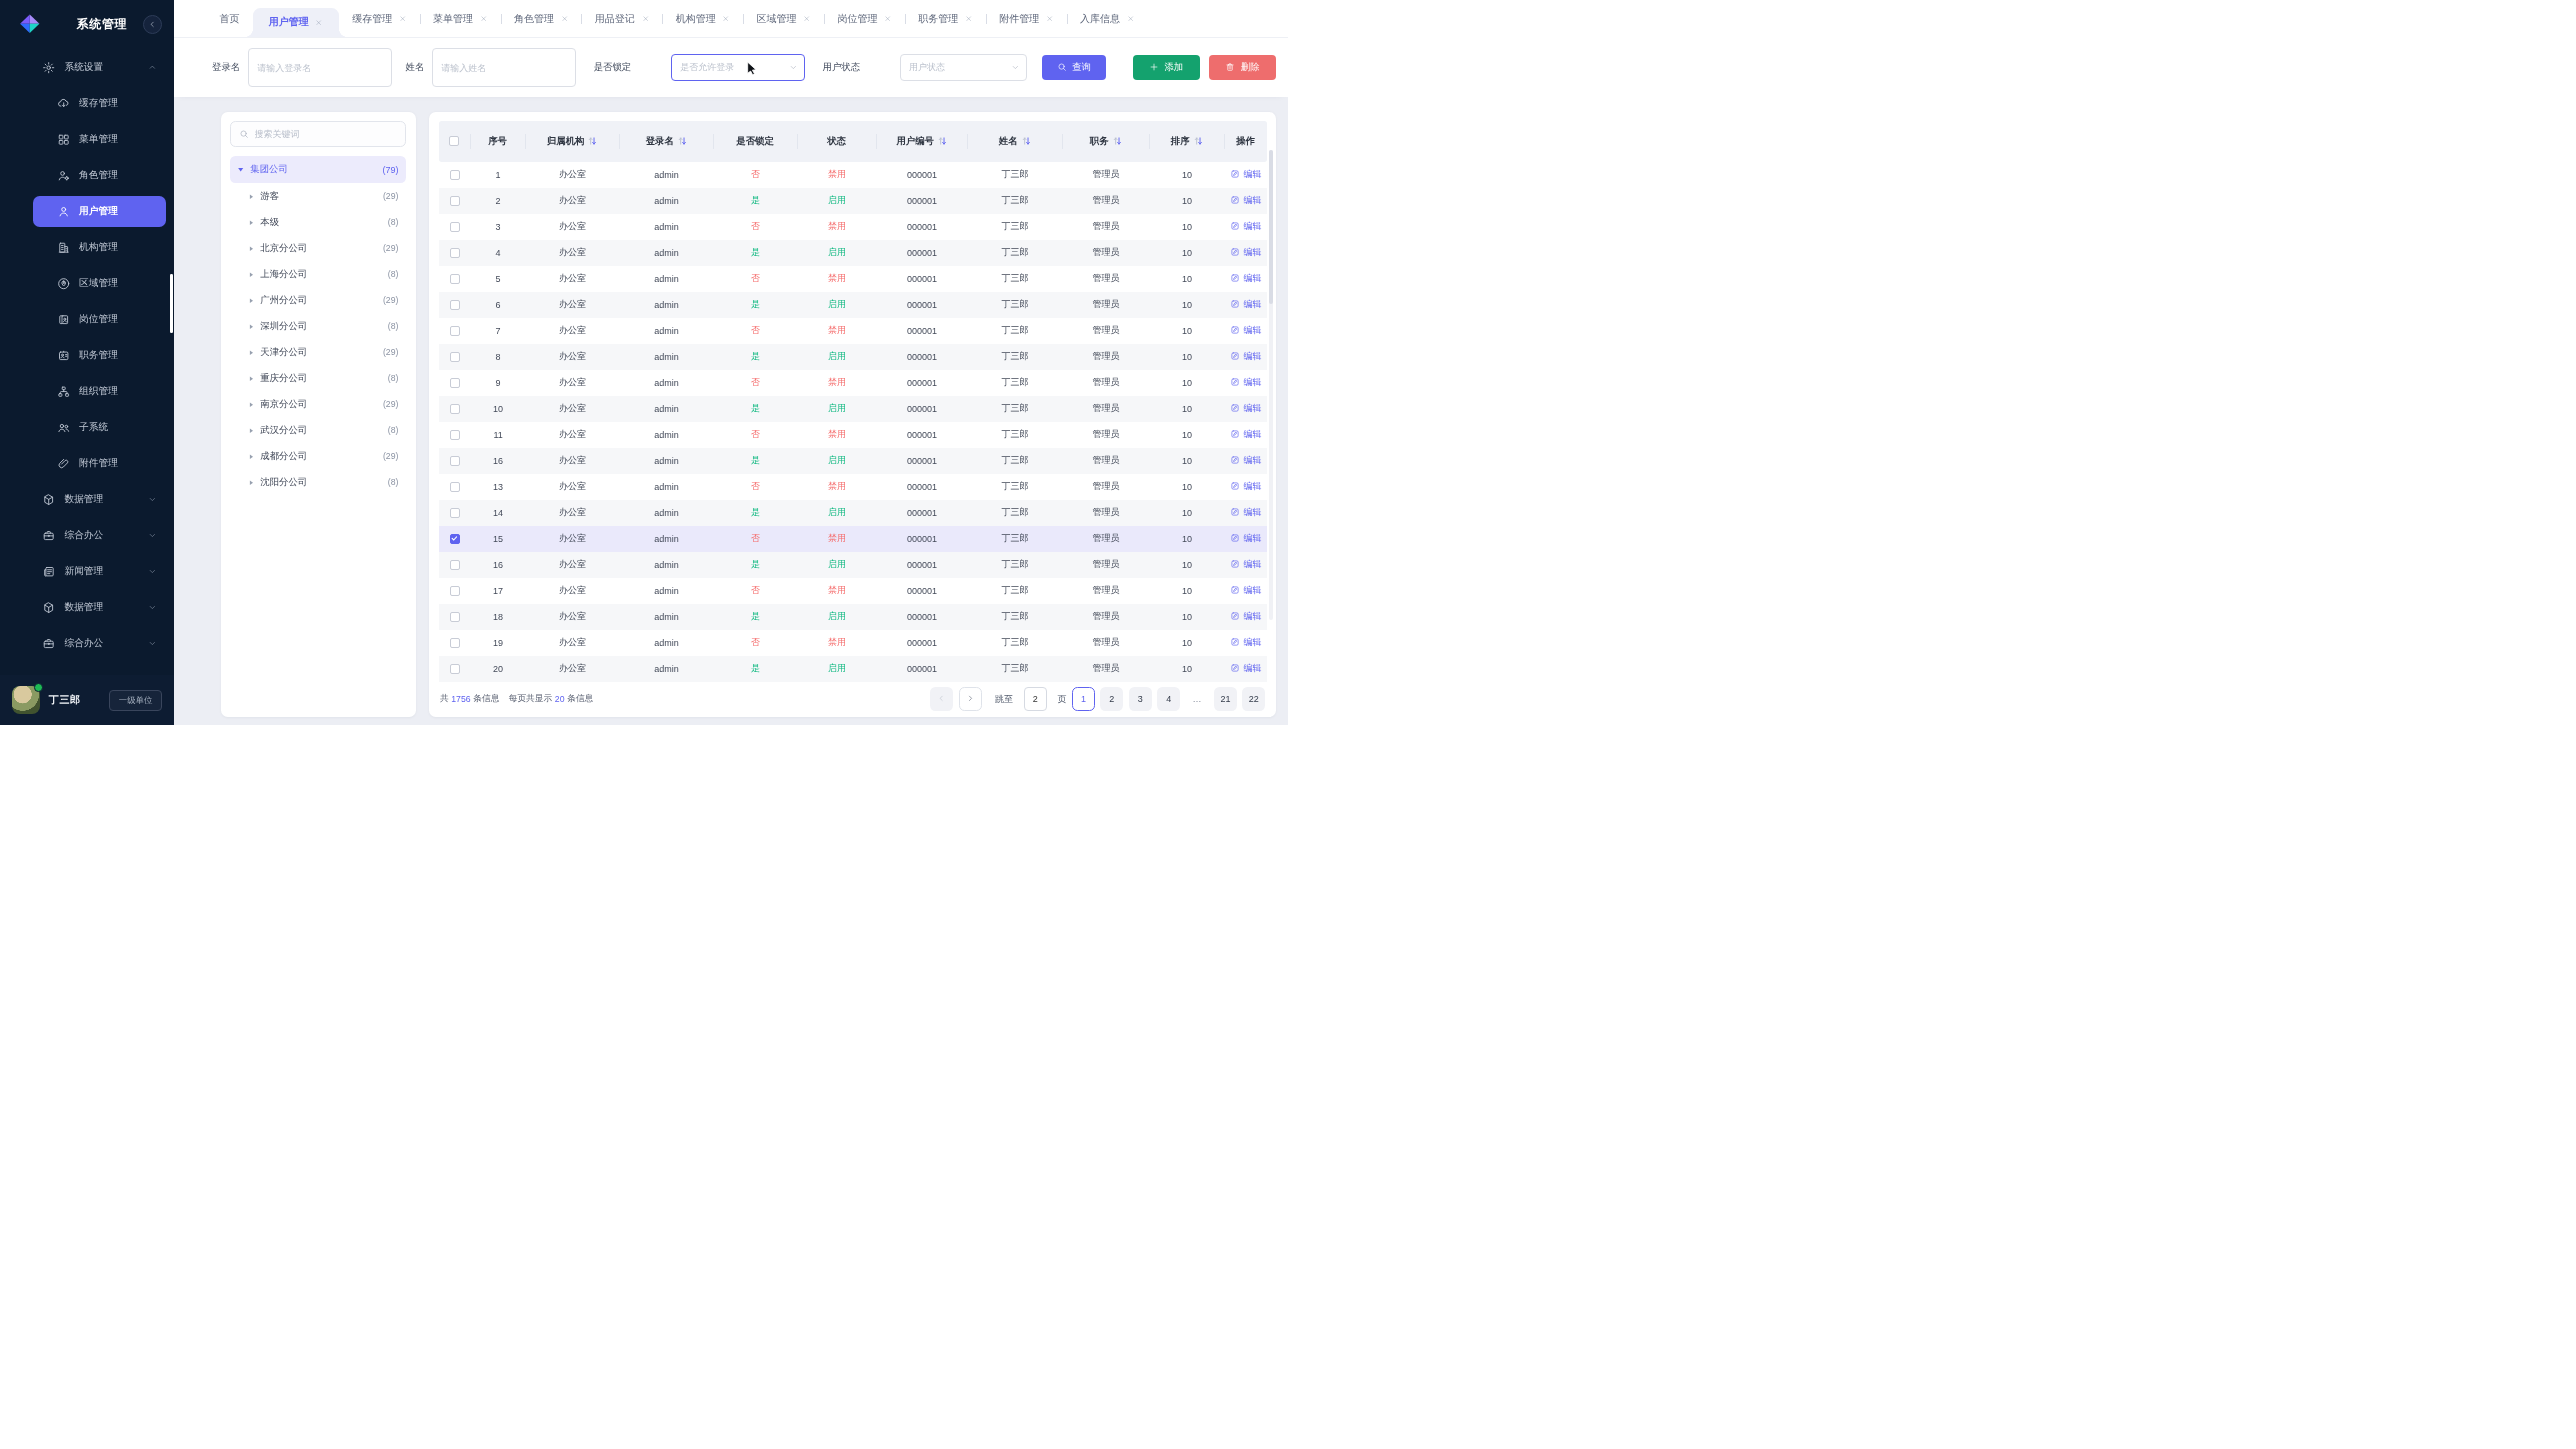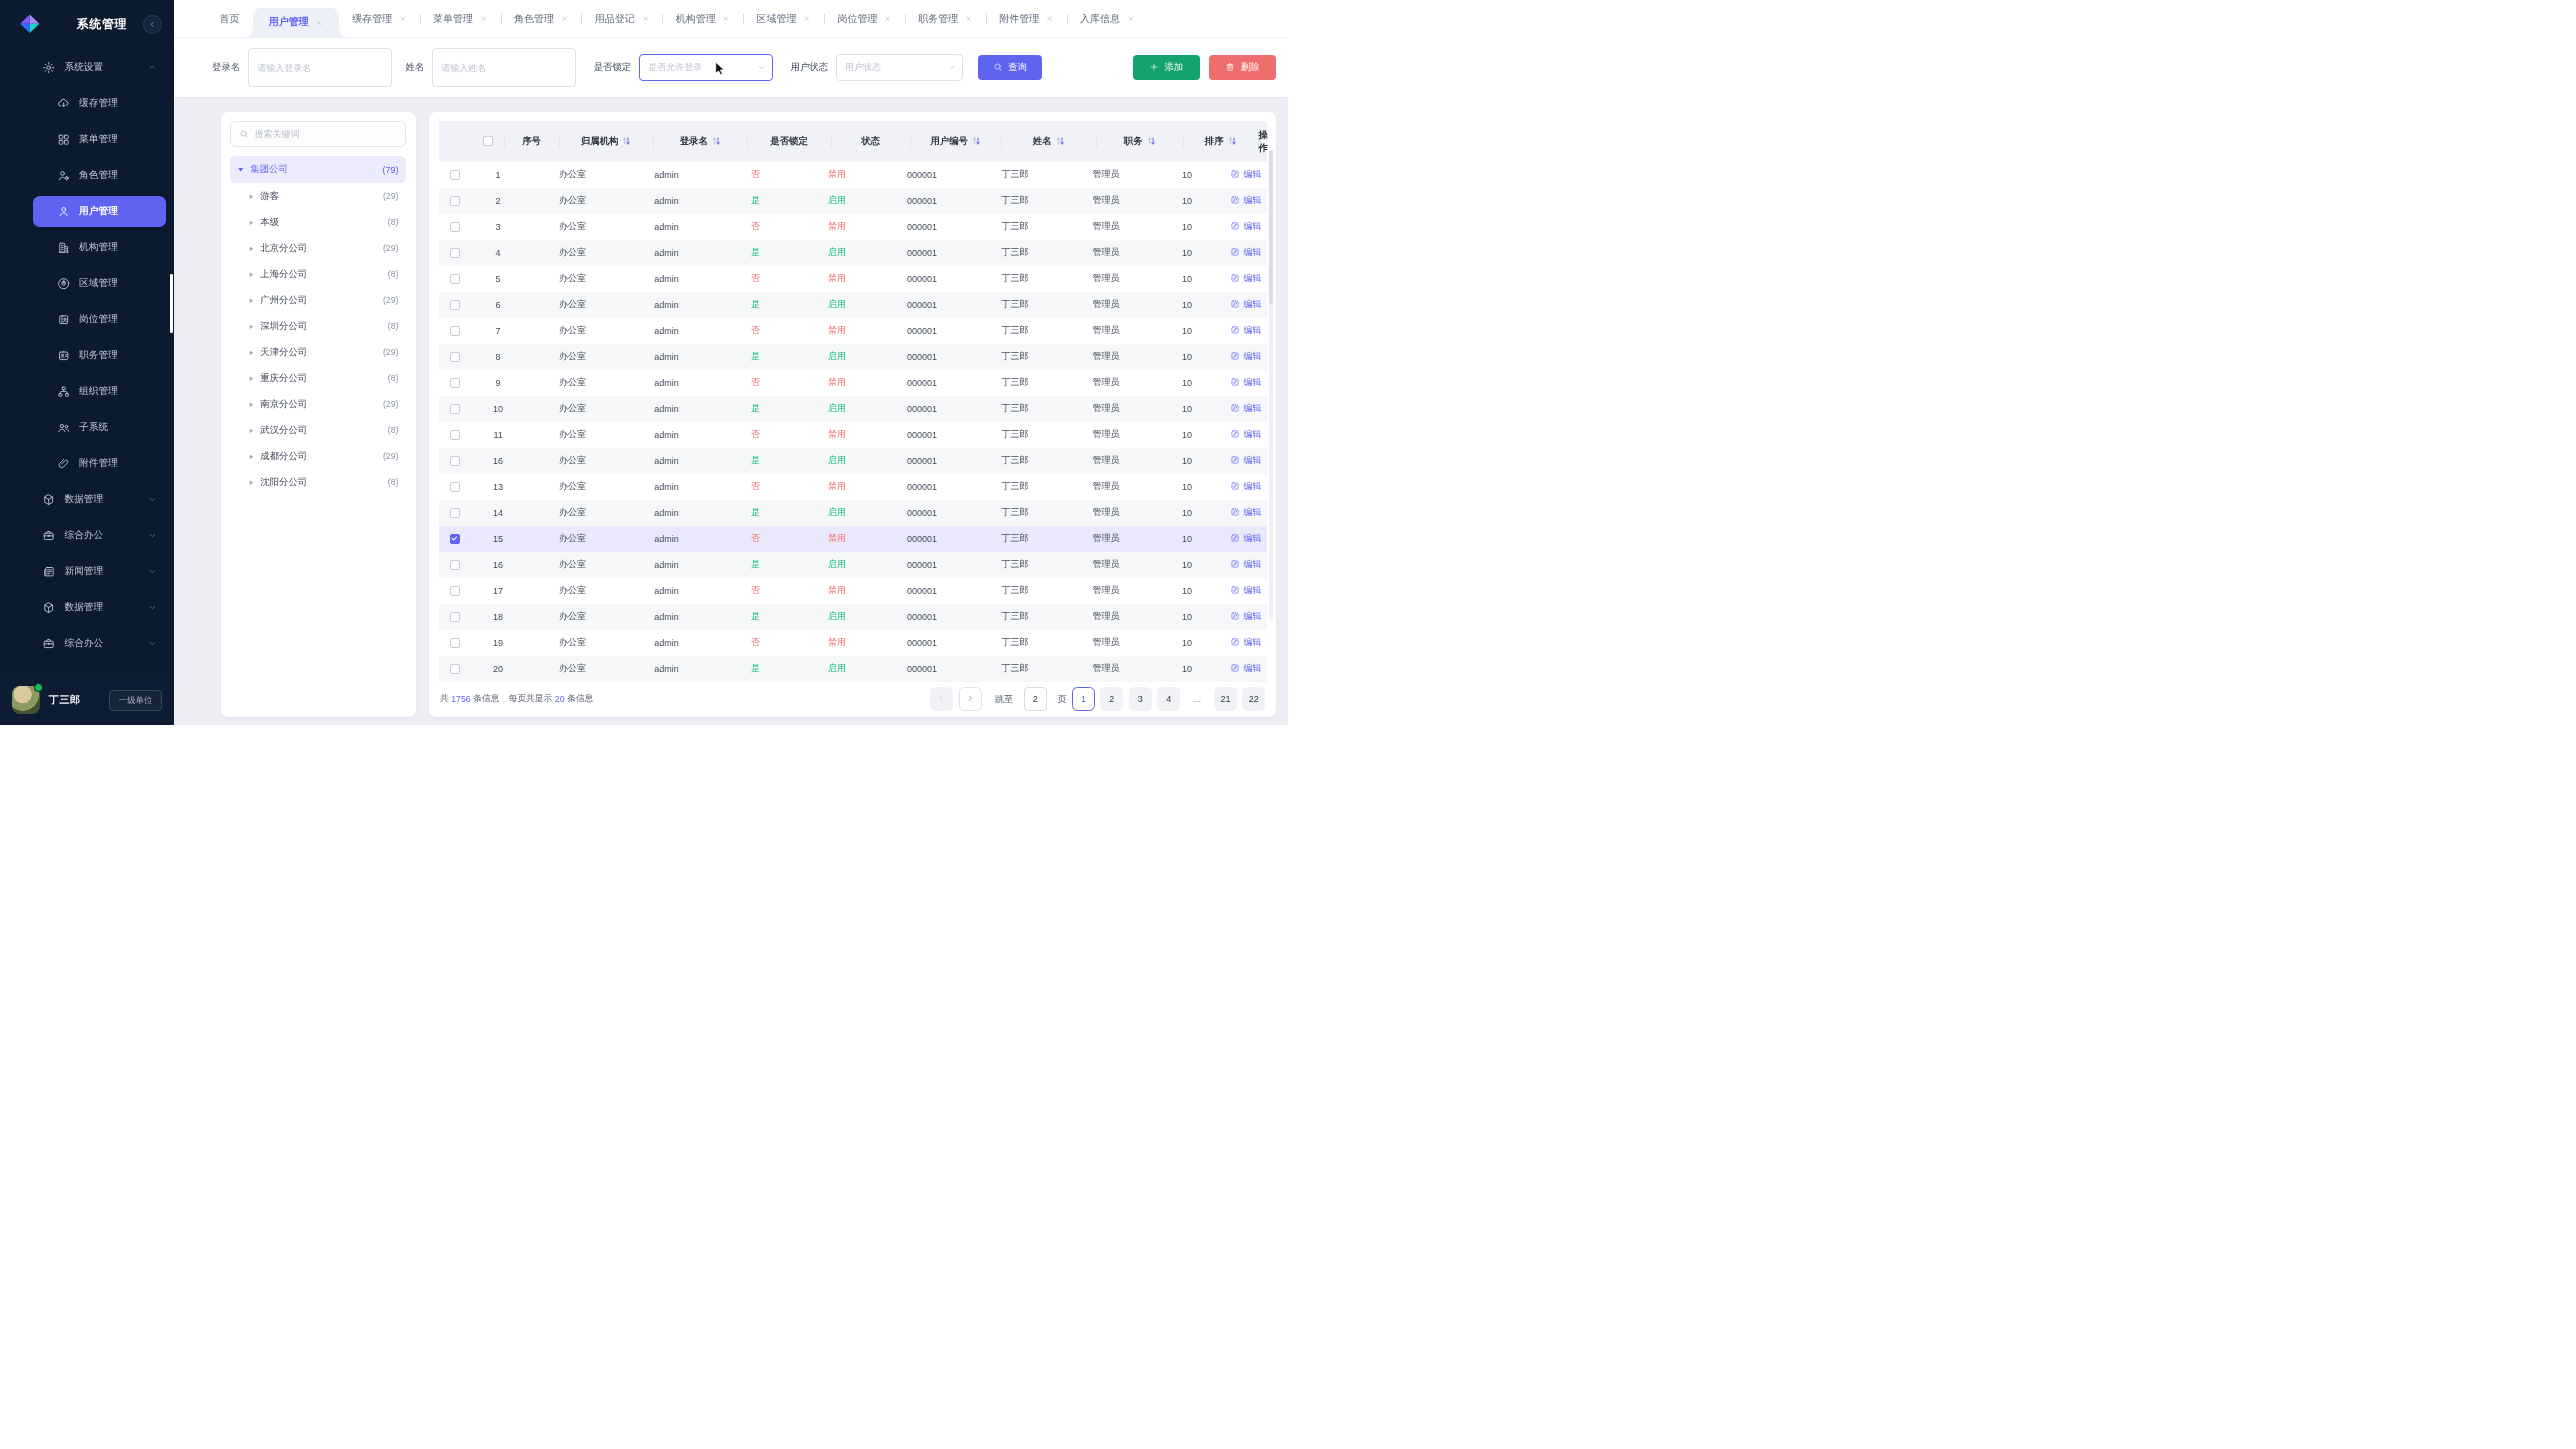--- a/index.html
+++ b/index.html
@@ -55,21 +55,21 @@
   .tab-close svg { width:7.4px; height:7.4px; }
 
   
   .filterbar { height:59px; background:#fff; display:flex; align-items:center; padding:0 12px 0 38px;
     box-shadow:0 4px 6.7px -4.7px rgba(30,40,70,.10); position:relative; z-index:2; }
   .f-label { font-size:9.4px; color:#414a5c; margin-right:8px; white-space:nowrap; }
   .f-input { width:144px; height:39px; border:0.7px solid #dcdfe6; border-radius:4px; padding:0 8px;
     font-size:9px; color:#333; outline:none; background:#fff; }
   .f-input::placeholder, .jump::placeholder { color:#bcc2cd; }
   .f-select { position:relative; height:27px; border:0.7px solid #dcdfe6; border-radius:4px; background:#fff;
-    display:flex; align-items:center; padding:0 20px 0 8px; font-size:9px; color:#bcc2cd; cursor:pointer; }
+    display:flex; align-items:center; padding:0 20px 0 8px; font-size:9px; color:#bcc2cd; cursor:pointer;margin-left:32px; }
   .f-select.focused { border:1.3px solid var(--accent); }
   .f-select .sel-chevron { position:absolute; right:6.7px; width:8.7px; height:8.7px; color:#a8aebc; display:inline-flex; }
   .sel-chevron svg { width:8.7px; height:8.7px; }
   .gap20{ width:13.4px; flex:0 0 13.4px; } .gap26{ width:17.4px; flex:0 0 17.4px; } .gap22{ width:14.8px; flex:0 0 14.8px; }
   .btn { height:25.5px; border:none; border-radius:4px; color:#fff; font-size:9.4px;
     display:inline-flex; align-items:center; justify-content:center; gap:5.4px; cursor:pointer; }
   .btn svg { width:10px; height:10px; }
   .btn-search { width:64px; background:var(--accent); }
   .btn-add { width:67px; background:var(--green); }
   .btn-del { width:67px; background:var(--red); margin-left:9.4px; }
@@ -95,21 +95,21 @@
   .tree-root .t-label { margin-left:6px; }
   .t-count { margin-left:auto; font-size:9px; }
   .tree-child { height:26px; display:flex; align-items:center; padding:0 8px 0 17.4px; font-size:9.4px; color:#3f4656; cursor:pointer; }
   .tree-child .caret { width:6.7px; height:6.7px; display:inline-flex; color:#97a0af; }
   .tree-child .t-label { margin-left:6px; }
   .tree-child .t-count { color:#8b93a3; font-size:8.7px; }
 
   
   .table-card { flex:1; padding:9.4px 9.4px 0 9.4px; display:flex; flex-direction:column; position:relative; min-width:0; }
   .tgrid { display:grid; grid-template-columns:32px 55px 94px 94px 84px 79px 91px 95px 87px 75px 1fr; align-items:center; }
-  .thead { height:45px; background:#f0f2f7; border-radius:2.7px; font-size:9.4px; color:#2f3642; font-weight:700;padding-left:34px; }
+  .thead { height:45px; background:#f0f2f7; border-radius:2.7px; font-size:9.4px; color:#2f3642; font-weight:700; }
   .th { display:flex; align-items:center; justify-content:center; height:14.8px; border-right:0.7px solid #e2e6ee; gap:4px; }
   .th:last-child { border-right:none; }
   .sort-ic { display:inline-flex; width:8.7px; height:10px; }
   .sort-ic svg { width:8.7px; height:10px; }
   .trow { height:26px; font-size:9px; color:#434a59; cursor:default; }
   .trow:nth-child(even) { background:#f6f7f9; }
   .trow.selected { background:#eae9fb; }
   .td { text-align:center; }
   .cb { width:10px; height:10px; border:1px solid #c8ccd6; border-radius:2px; background:#fff;
     display:inline-flex; align-items:center; justify-content:center; cursor:pointer; }

